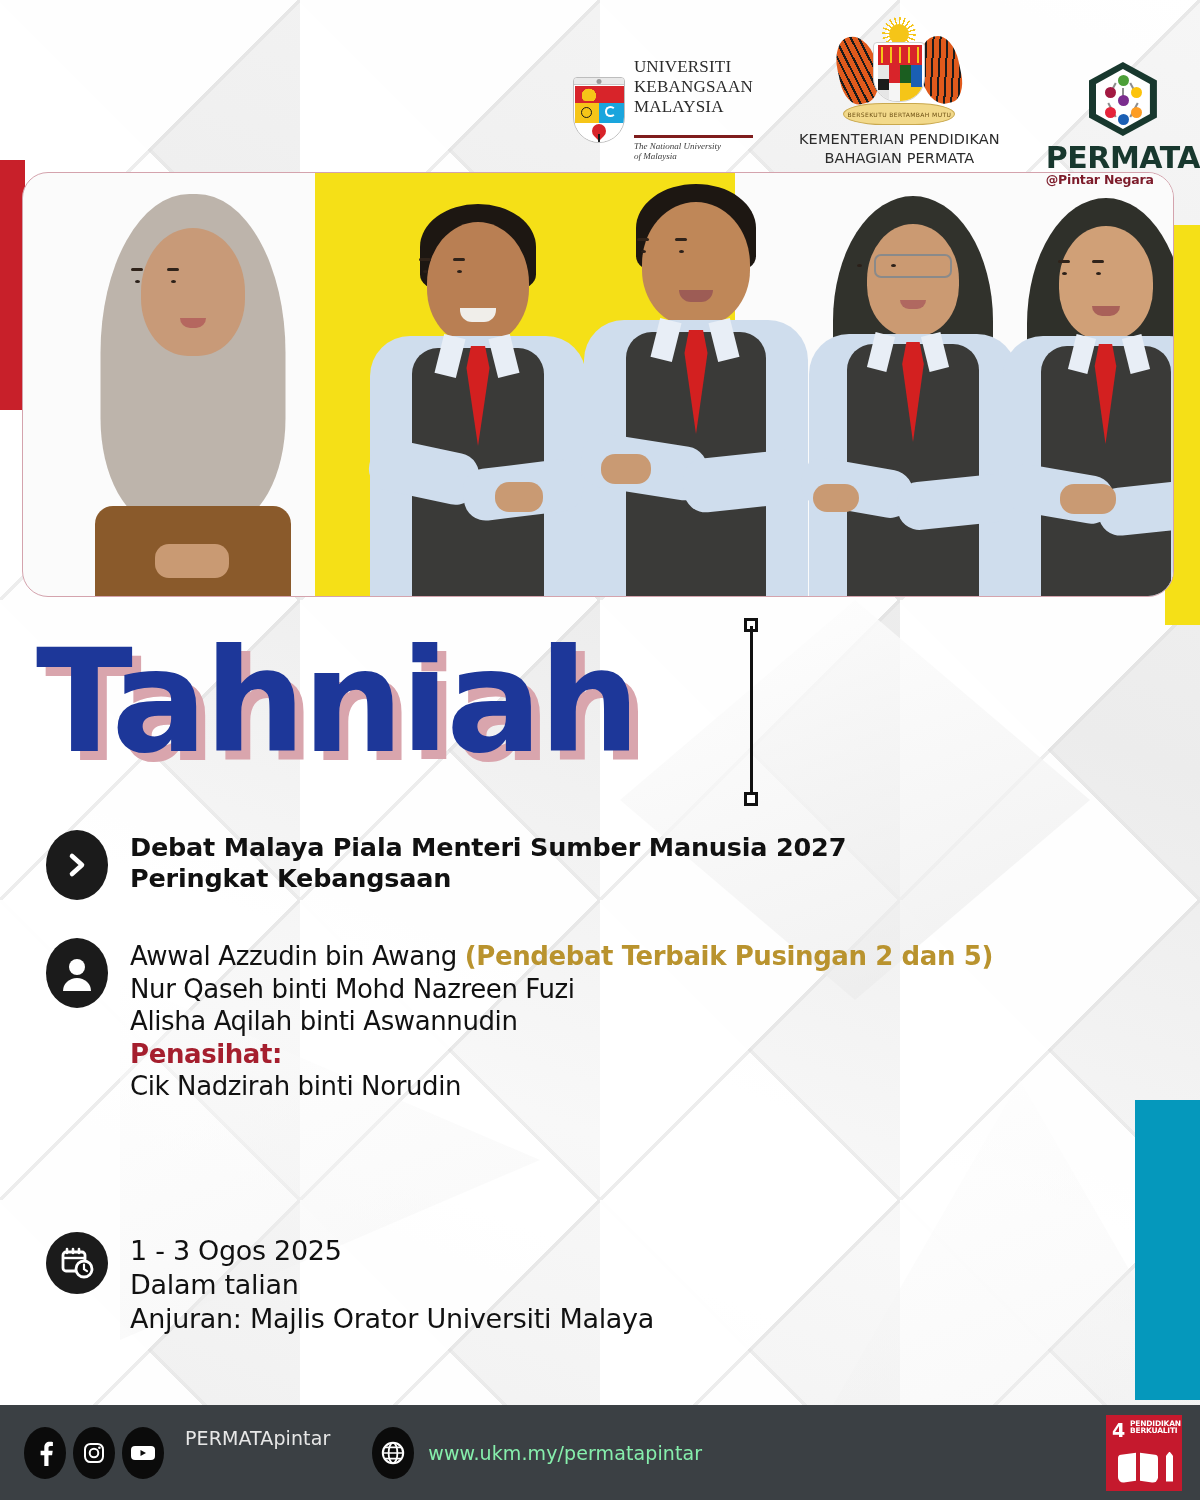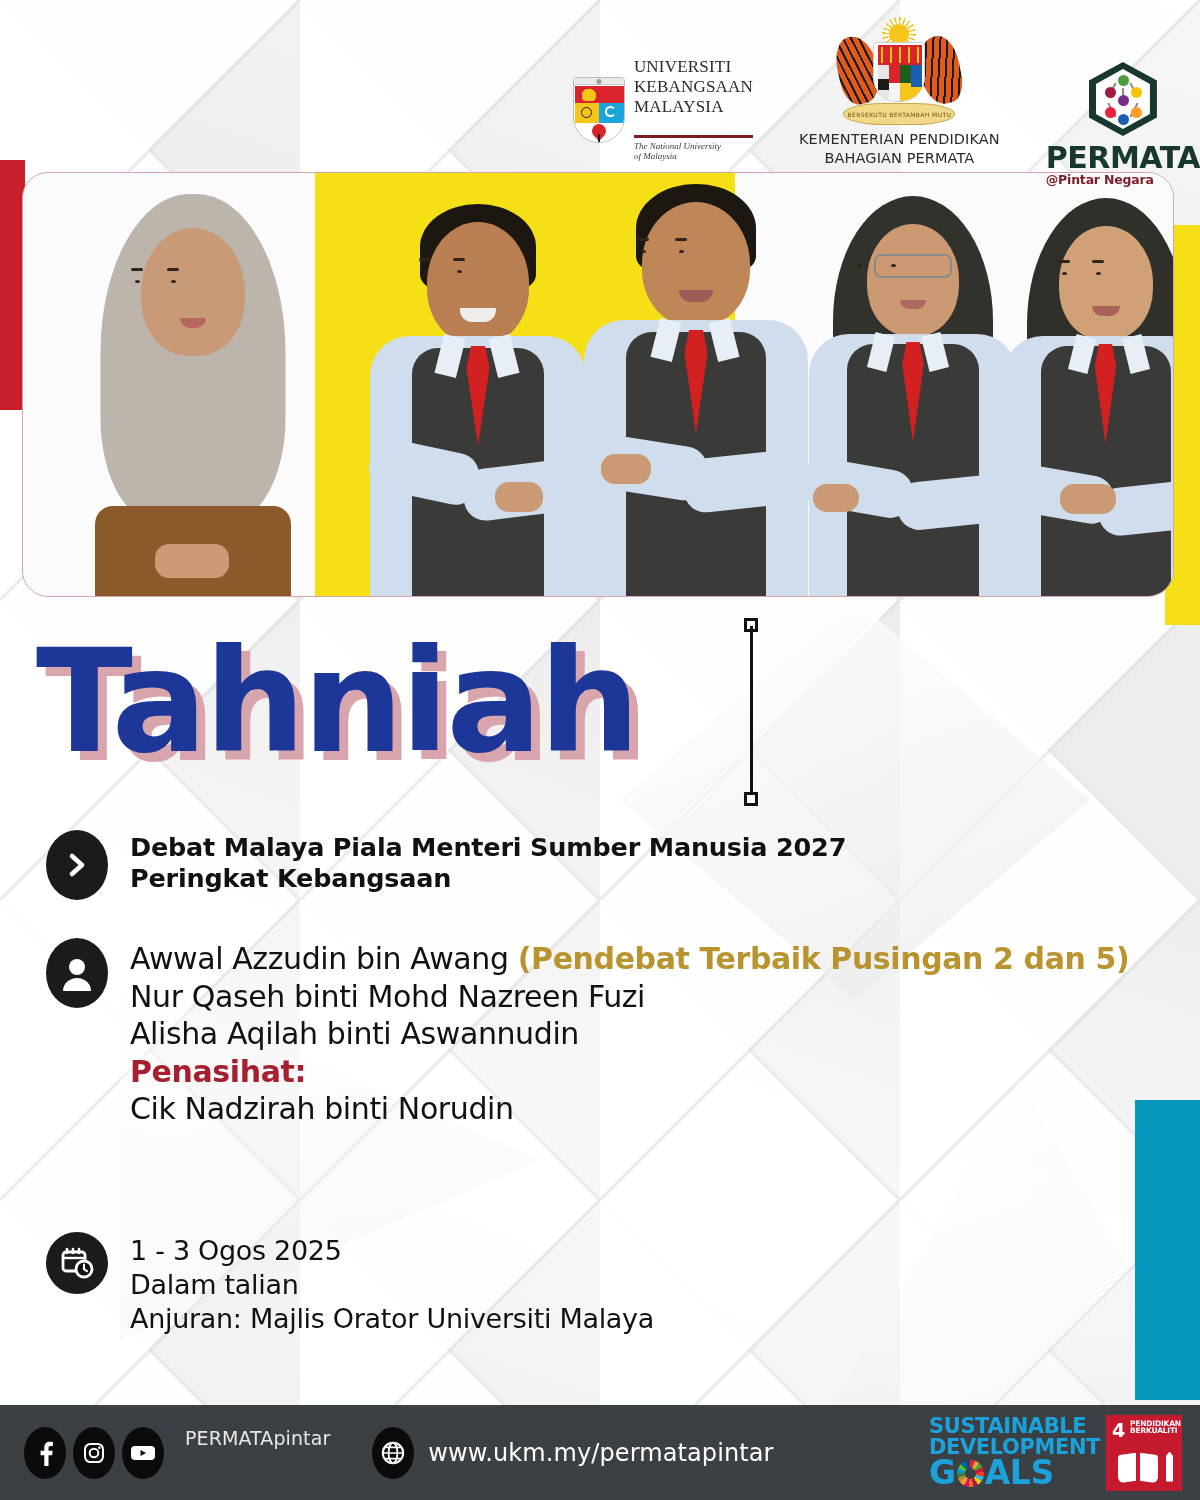--- a/index.html
+++ b/index.html
@@ -174,39 +174,39 @@
     background:#1b1b1b;display:flex;align-items:center;justify-content:center;
   }
   .ibadge.oval{width:62px;height:70px;border-radius:50%;}
   .itext{padding-top:2px;}
 
   .blk-event{top:830px;}
   .ev-line{font-size:25.5px;font-weight:bold;color:#111;line-height:1.22;letter-spacing:-0.2px;
     font-family:"DejaVu Sans",sans-serif;}
 
   .blk-names{top:938px;}
-  .nm-line{font-size:30px;color:#111;line-height:1.25;letter-spacing:-0.4px;font-family:"DejaVu Sans",sans-serif;}
+  .nm-line{font-size:26px;color:#111;line-height:1.25;letter-spacing:-0.4px;font-family:"DejaVu Sans",sans-serif;}
   .nm-award{color:#b9932e;font-weight:bold;}
   .nm-role{color:#a51f2e;font-weight:bold;}
 
   .blk-date{top:1232px;}
   .dt-line{font-size:27px;color:#111;line-height:1.26;letter-spacing:-0.3px;font-family:"DejaVu Sans",sans-serif;}
 
   
   .footer{
     position:absolute;left:0;bottom:0;width:1200px;height:95px;
     background:#3b4044;display:flex;align-items:center;z-index:8;
   }
   .f-social{display:flex;align-items:flex-start;gap:7px;margin-left:24px;}
   .f-ic{width:42px;height:52px;border-radius:50%;background:#0b0b0b;
     display:flex;align-items:center;justify-content:center;}
   .f-handle{color:#e7e7e7;font-size:19px;margin-left:14px;letter-spacing:.1px;}
   .f-web-ic{width:42px;height:52px;border-radius:50%;background:#0b0b0b;
     display:flex;align-items:center;justify-content:center;margin-left:42px;}
-  .f-url{color:#ffffff;font-size:24px;margin-left:14px;letter-spacing:.1px;}
+  .f-url{color:#86efac;font-size:19px;margin-left:14px;letter-spacing:.1px;}
 
   .sdg{position:absolute;right:18px;top:50%;transform:translateY(-50%);
     display:flex;align-items:center;gap:6px;}
   .sdg-words{line-height:.92;}
   .sdg-words .w{font-family:"DejaVu Sans",sans-serif;font-weight:bold;color:#1ca2da;letter-spacing:-0.4px;}
   .sdg-words .w1{font-size:21px;}
   .sdg-words .w2{font-size:21px;margin-top:2px;}
   .sdg-words .w3{font-size:33px;margin-top:1px;display:flex;align-items:center;}
   .sdg-wheel{width:27px;height:27px;border-radius:50%;margin:0 1px;
     background:conic-gradient(#e5243b 0 20deg,#dda63a 20deg 41deg,#4c9f38 41deg 62deg,#c5192d 62deg 83deg,#ff3a21 83deg 104deg,#26bde2 104deg 125deg,#fcc30b 125deg 146deg,#a21942 146deg 167deg,#fd6925 167deg 188deg,#dd1367 188deg 209deg,#fd9d24 209deg 230deg,#bf8b2e 230deg 251deg,#3f7e44 251deg 272deg,#0a97d9 272deg 293deg,#56c02b 293deg 314deg,#00689d 314deg 335deg,#19486a 335deg 360deg);
@@ -485,29 +485,20 @@
     <div class="f-web-ic">
       <svg width="26" height="26" viewBox="0 0 26 26" aria-hidden="true">
         <circle cx="13" cy="13" r="10.2" fill="none" stroke="#fff" stroke-width="2"></circle>
         <ellipse cx="13" cy="13" rx="4.4" ry="10.2" fill="none" stroke="#fff" stroke-width="1.8"></ellipse>
         <path d="M3 13 h20 M5 7.4 h16 M5 18.6 h16" stroke="#fff" stroke-width="1.6"></path>
       </svg>
     </div>
     <div class="f-url">www.ukm.my/permatapintar</div>
 
     <div class="sdg">
-      <div class="sdg-words">
-        <div class="w w1">SUSTAINABLE</div>
-        <div class="w w2">DEVELOPMENT</div>
-        <div class="w w3">
-          <span>G</span>
-          <span class="sdg-wheel"></span>
-          <span>ALS</span>
-        </div>
-      </div>
       <div class="sdg-tile">
         <div class="num">4</div>
         <div class="cap">
           <div>PENDIDIKAN</div>
           <div>BERKUALITI</div>
         </div>
         <div class="sdg-book">
             <b class="l"></b>
             <b class="r"></b>
           </div>

